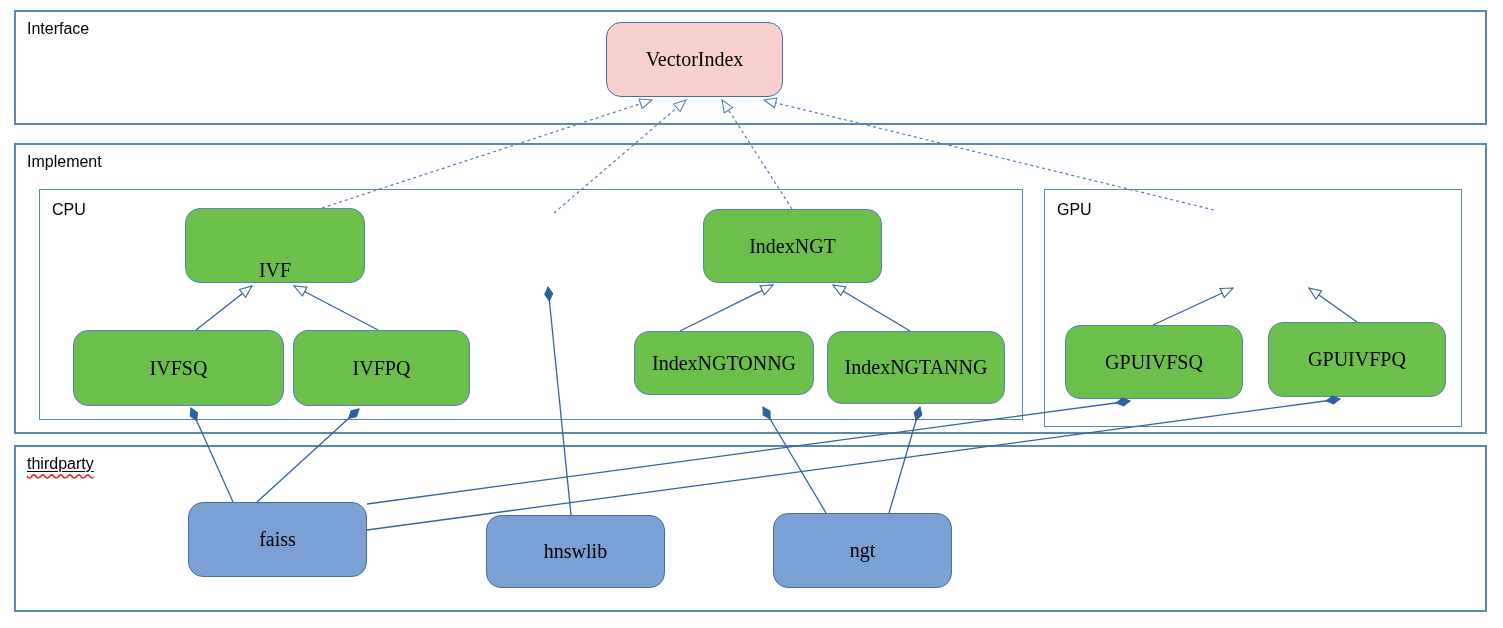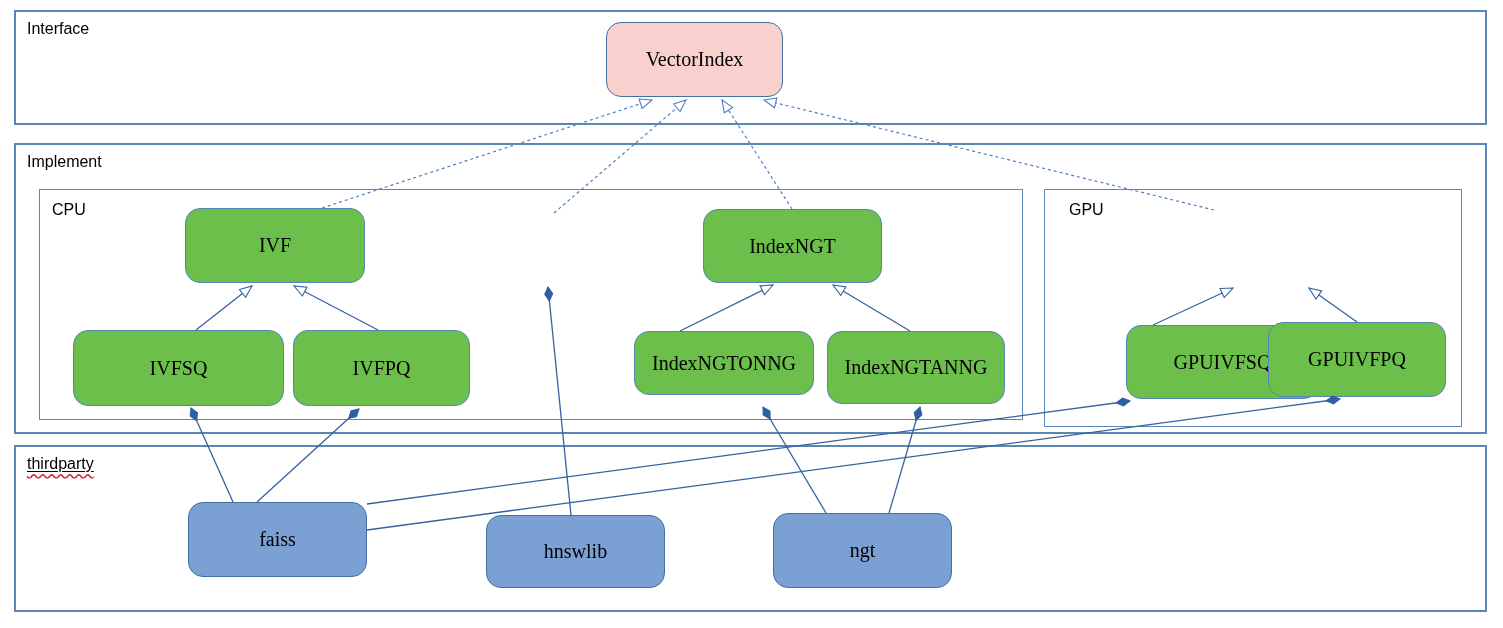--- a/index.html
+++ b/index.html
@@ -42,32 +42,32 @@
 
   <div class="container-box" style="left:14px;top:143px;width:1473px;height:291px;">
     <span class="container-label">Implement</span>
   </div>
 
   <div class="container-box inner" style="left:39px;top:189px;width:984px;height:231px;">
     <span class="container-label" style="top:11px;left:12px;">CPU</span>
   </div>
 
   <div class="container-box inner" style="left:1044px;top:189px;width:418px;height:238px;">
-    <span class="container-label" style="top:11px;left:24px;text-align:center;">GPU</span>
+    <span class="container-label" style="top:11px;left:12px;text-align:center;">GPU</span>
   </div>
 
   <div class="container-box" style="left:14px;top:445px;width:1473px;height:167px;">
     <span class="container-label wavy-wrap"><span class="wavy-inner">thirdparty</span></span>
   </div>
 
   <div class="node pink" style="left:606px;top:22px;width:177px;height:75px;">
     <span>VectorIndex</span>
   </div>
 
-  <div class="node green" style="left:185px;top:208px;width:180px;height:75px;">
+  <div class="node green" style="left:185px;top:208px;width:180px;height:75px;align-items:flex-end;">
     <span>IVF</span>
   </div>
 
 
   <div class="node green" style="left:703px;top:209px;width:179px;height:74px;">
     <span>IndexNGT</span>
   </div>
 
   <div class="node green" style="left:73px;top:330px;width:211px;height:76px;">
     <span>IVFSQ</span>
@@ -79,21 +79,21 @@
 
   <div class="node green" style="left:634px;top:331px;width:180px;height:64px;">
     <span>IndexNGTONNG</span>
   </div>
 
   <div class="node green" style="left:827px;top:331px;width:178px;height:73px;">
     <span>IndexNGTANNG</span>
   </div>
 
 
-  <div class="node green" style="left:1126px;top:325px;width:193px;height:74px;">
+  <div class="node green" style="left:1065px;top:325px;width:178px;height:74px;">
     <span>GPUIVFSQ</span>
   </div>
 
   <div class="node green" style="left:1268px;top:322px;width:178px;height:75px;">
     <span>GPUIVFPQ</span>
   </div>
 
   <div class="node blue" style="left:486px;top:515px;width:179px;height:73px;">
     <span>hnswlib</span>
   </div>

